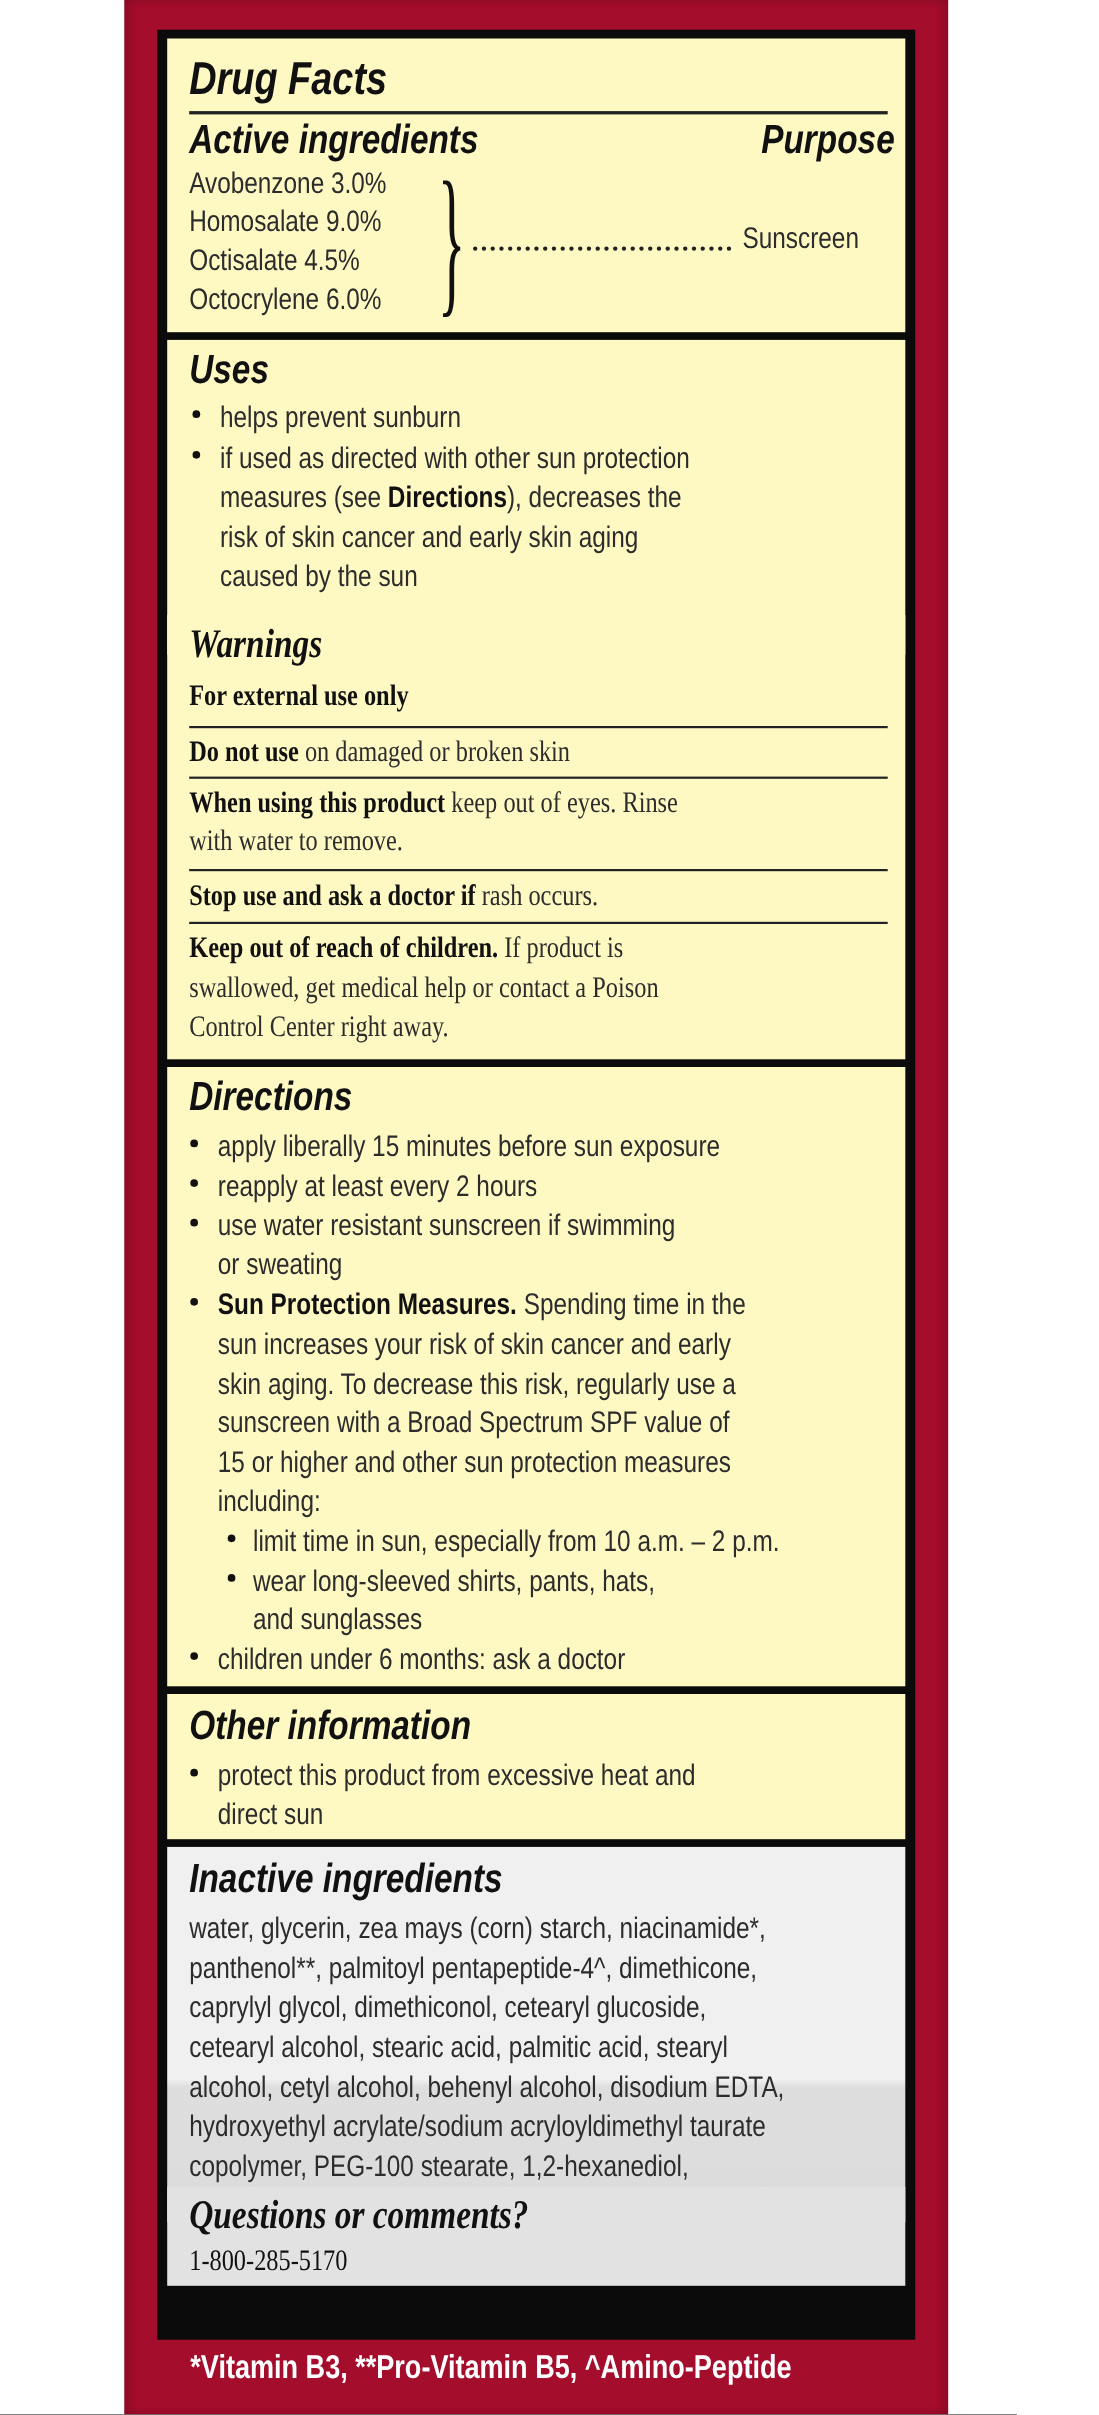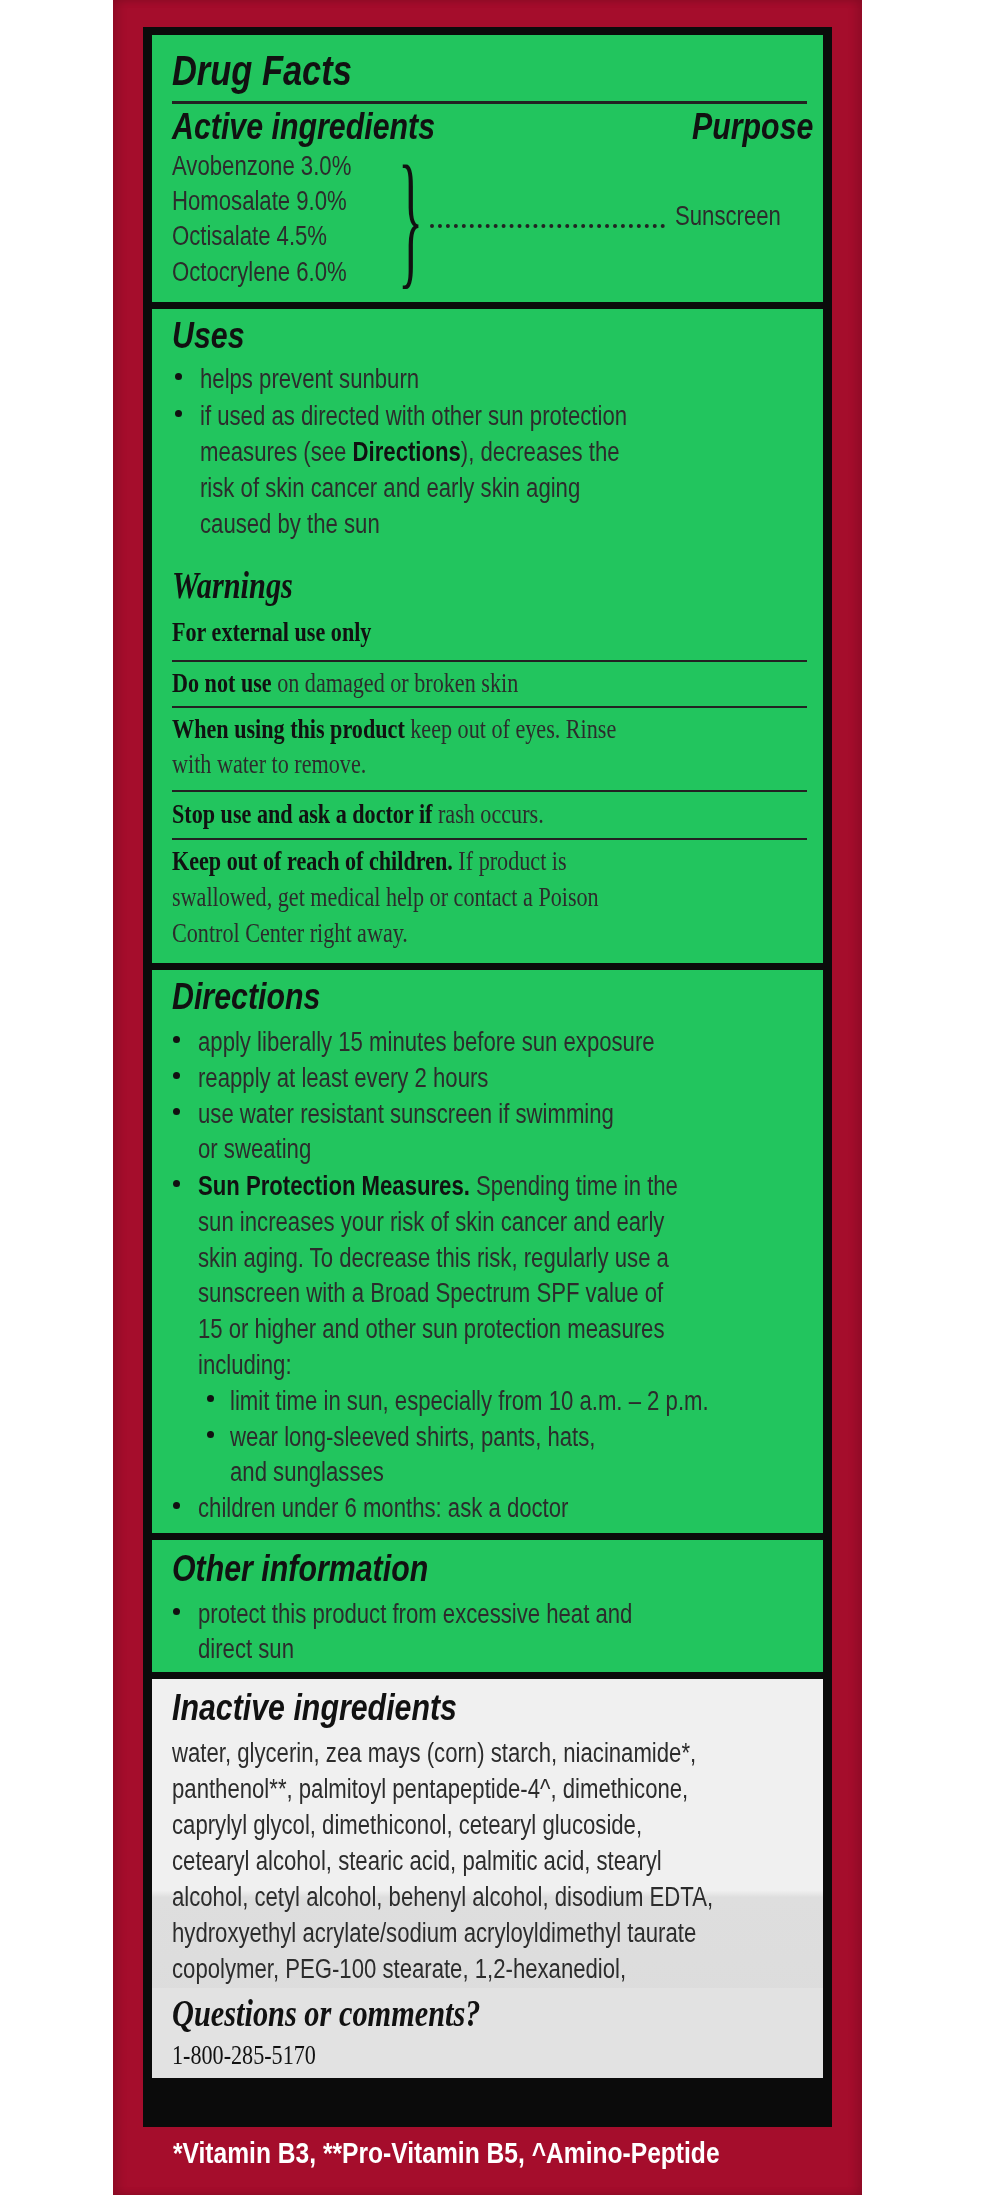--- a/index.html
+++ b/index.html
@@ -2,21 +2,21 @@
 <html><head>
 <meta charset="utf-8">
 <style>
   html, body { margin:0; padding:0; }
   body { width:999px; height:2195px; background:#ffffff; position:relative; overflow:hidden;
          font-family:"Liberation Sans", sans-serif; }
   .frame { position:absolute; left:113px; top:0; width:749px; height:2195px;
            background:#a50d2c;
            box-shadow: inset 6px 0 8px rgba(0,0,0,0.12), inset -6px 0 8px rgba(0,0,0,0.12); }
   .panel { position:absolute; left:143px; top:27px; width:689px; height:2100px; background:#0b0b0b; }
-  .sec { position:absolute; left:152px; width:671px; background:#22c55e; overflow:hidden; }
+  .sec { position:absolute; left:152px; width:671px; background:#fef9c3; overflow:hidden; }
   .sec.shade { background: linear-gradient(#f0f0f0 0, #f0f0f0 62%, #dedede 64%, #dcdcdc 100%); }
   .sec.q { background:#e2e2e2; }
   .ln { position:absolute; white-space:nowrap; transform-origin:0 0; transform:scaleX(0.82);
         color:#2c2c2c; font-size:27px; line-height:30px; }
   .h { position:absolute; white-space:nowrap; transform-origin:0 0; transform:scaleX(0.82);
        font-weight:bold; font-style:italic; color:#111; }
   .h1 { font-size:42px; line-height:44px; }
   .h2 { font-size:37px; line-height:40px; }
   .b { font-weight:bold; color:#111; }
   .rule { position:absolute; left:20px; width:635px; height:2px; background:#222; }

